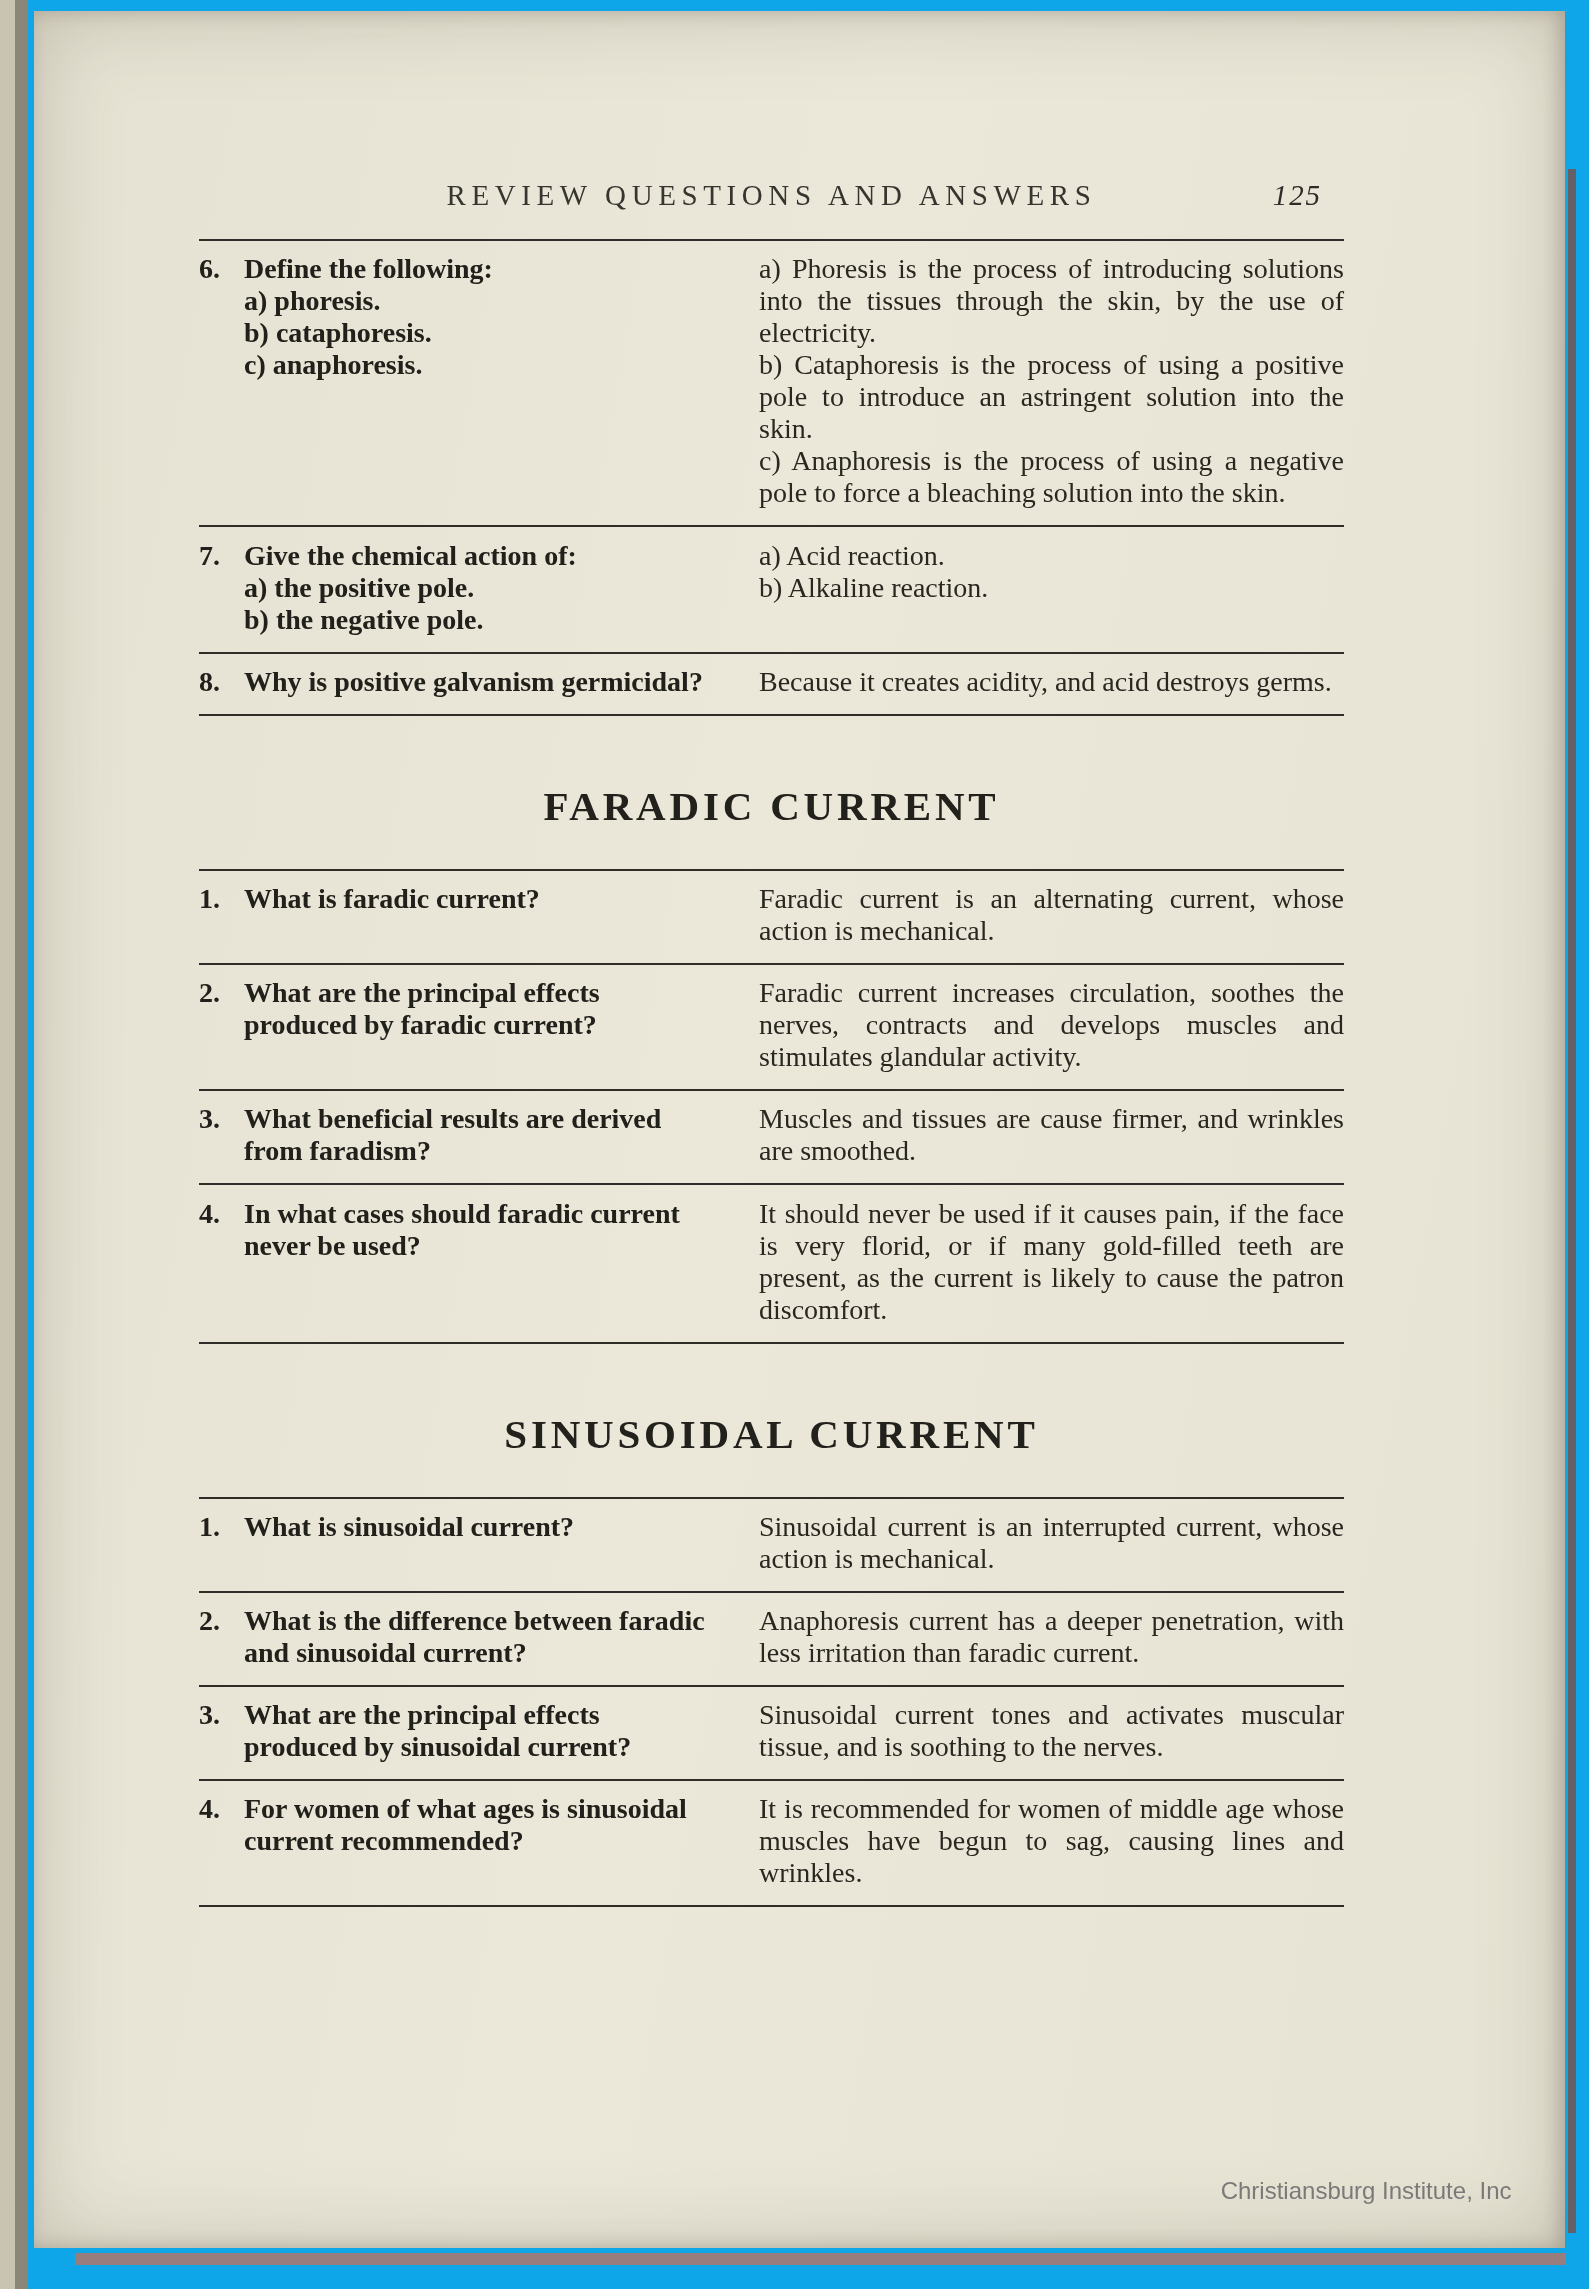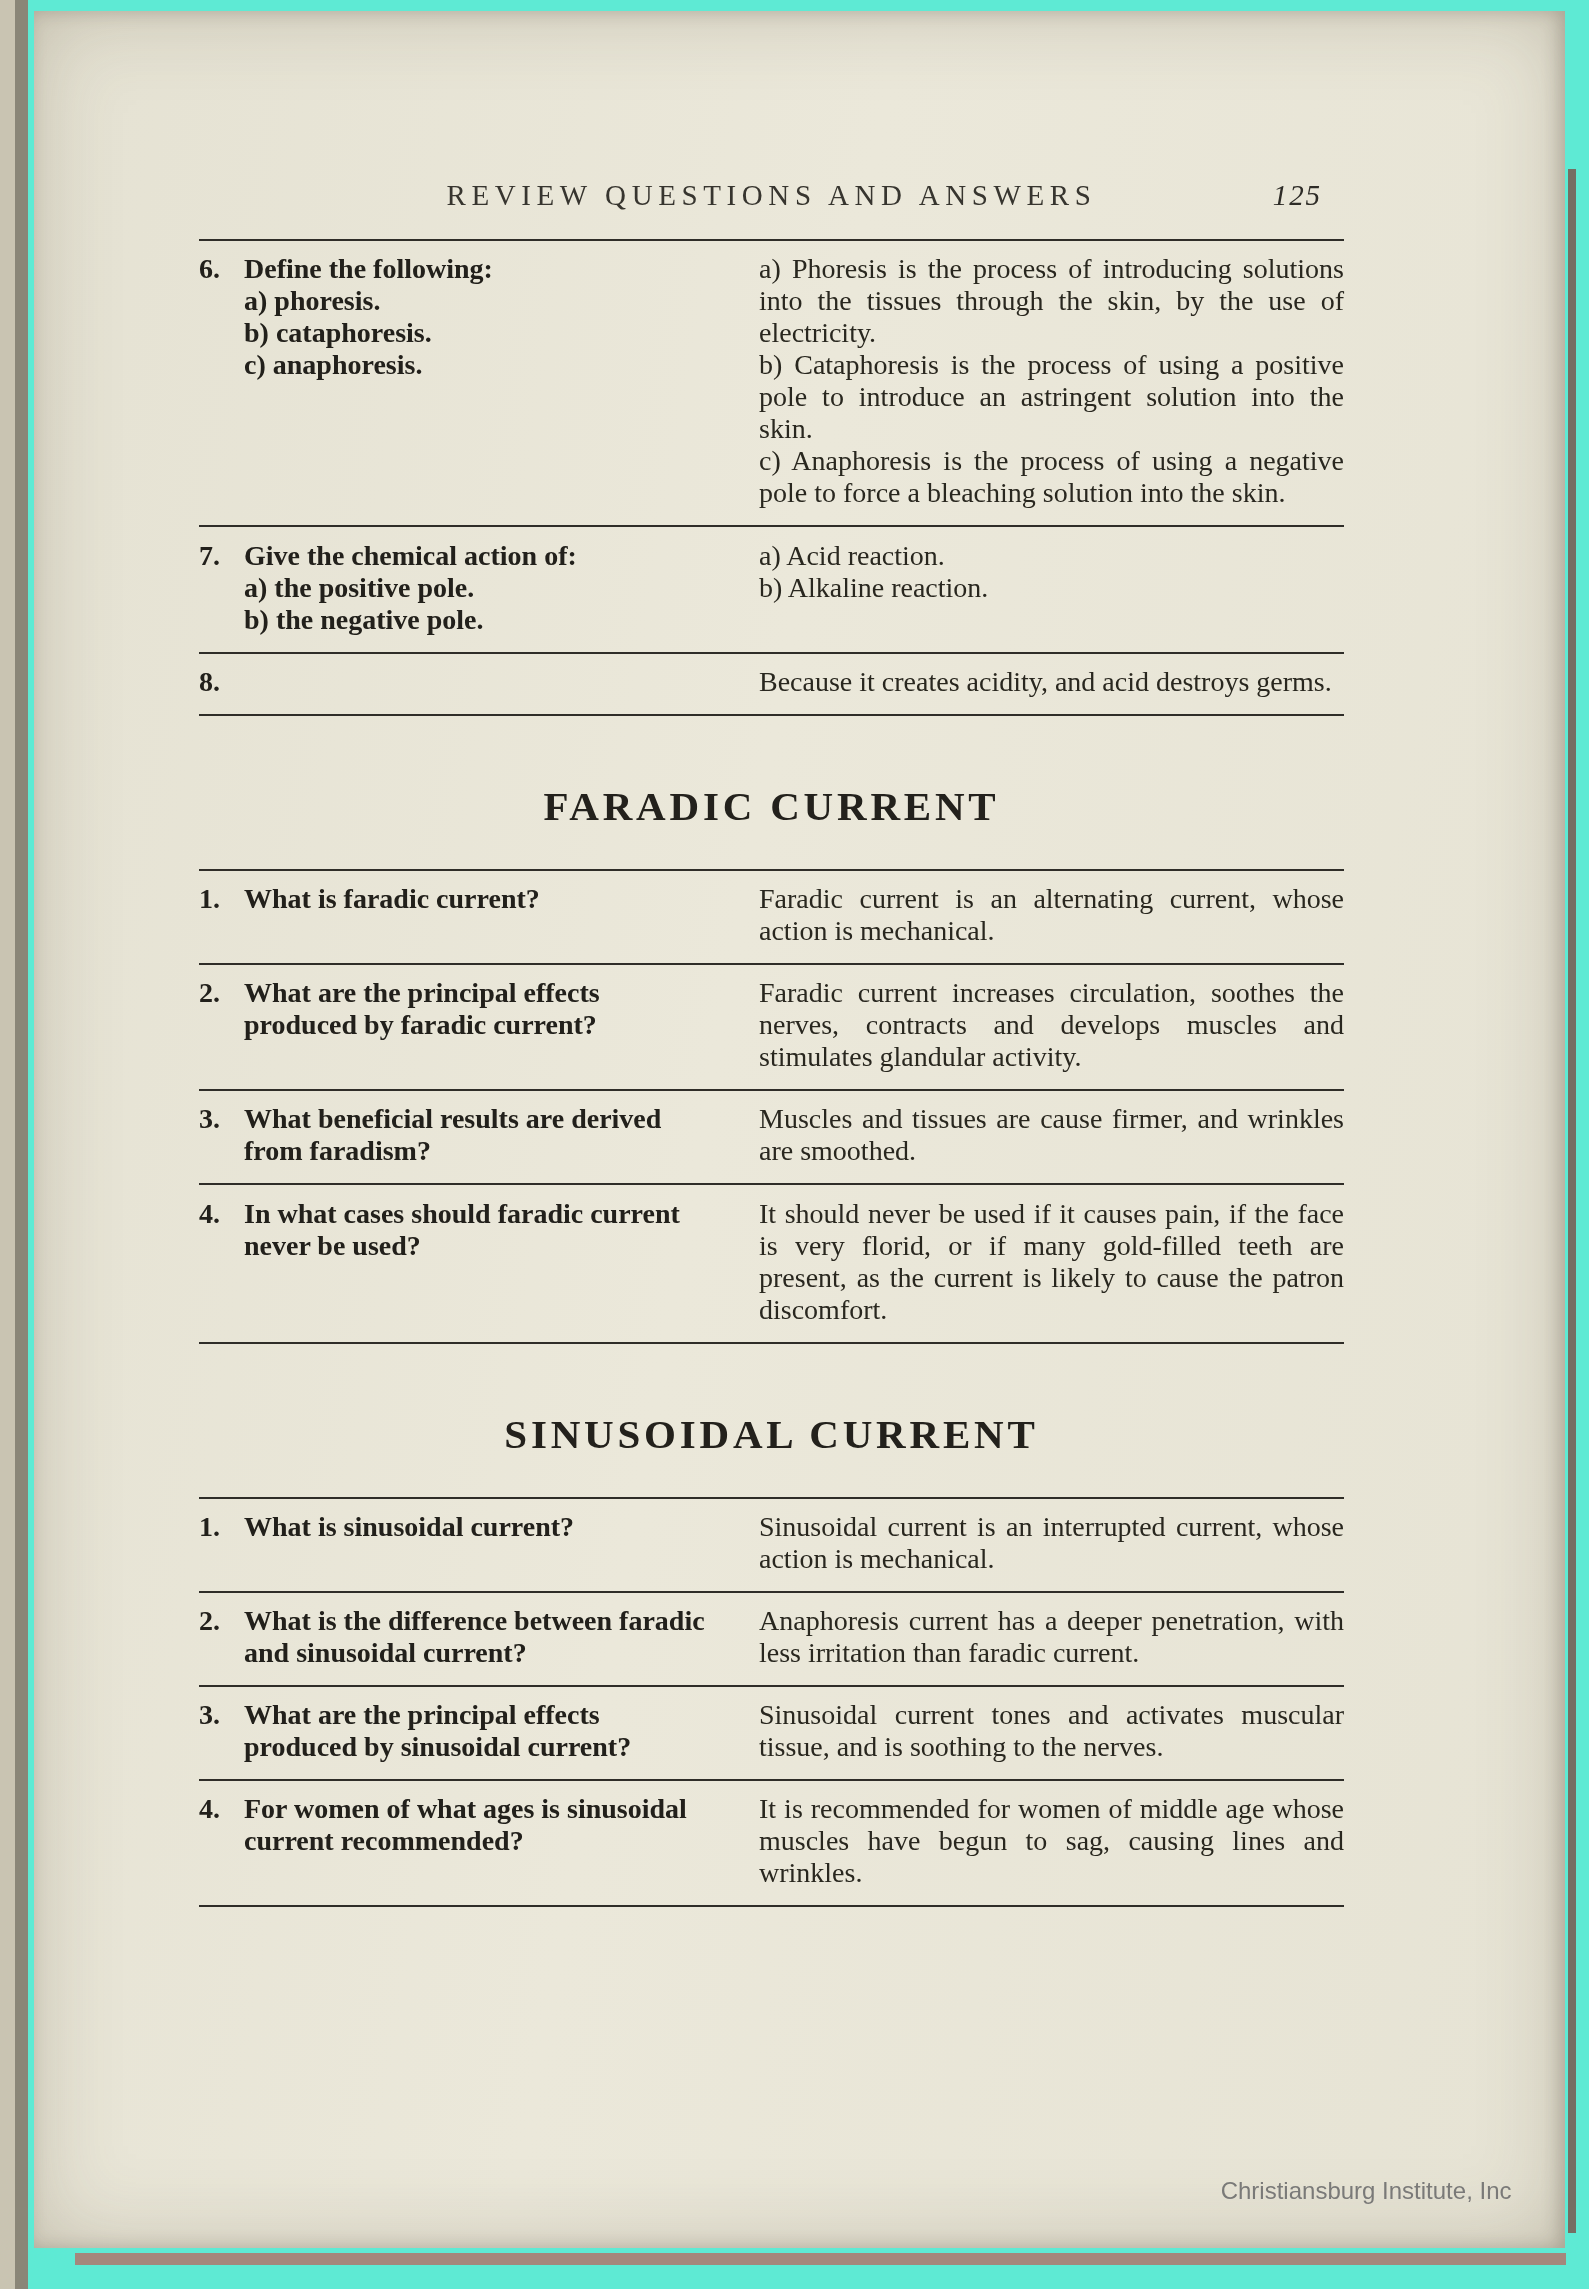--- a/index.html
+++ b/index.html
@@ -1,19 +1,19 @@
 <!DOCTYPE html>
 <html style="font-size:15px"><head>
 <meta charset="utf-8">
 <style>
   html,body{margin:0;padding:0;background:#0a0a0a;}
   .scan{
     position:relative;
     width:1589px;height:2289px;
-    background:#5eead4;
+    background:#0ea5e9;
     overflow:hidden;
     font-family:"Liberation Serif","DejaVu Serif",serif;
   }
   
   .edge-left{position:absolute;left:0;top:0;bottom:0;width:15px;background:#c9c4b2;}
   .edge-left2{position:absolute;left:15px;top:0;bottom:0;width:13px;background:#8a8678;}
   .edge-right-red{position:absolute;right:13px;top:169px;bottom:56px;width:8.5px;background:#7c4f47;opacity:.8;}
   .edge-bottom-red{position:absolute;left:75px;right:22.6px;bottom:24.5px;height:11.3px;background:#b0766c;opacity:.85;}
   .page{
     position:absolute;
@@ -120,20 +120,21 @@
             <span class="q-text">Give the chemical action of:
 a) the positive pole.
 b) the negative pole.</span>
           </div>
           <div class="a">a) Acid reaction.
 b) Alkaline reaction.</div>
         </div>
         <div class="qa-row">
           <div class="q">
             <span class="num">8.</span>
+            <span class="q-text">Why is positive galvanism germicidal?</span>
           </div>
           <div class="a">Because it creates acidity, and acid destroys germs.</div>
         </div>
       </div>
 
       <div class="section-heading">FARADIC CURRENT</div>
       <div class="qa-table">
         <div class="qa-row">
           <div class="q">
             <span class="num">1.</span>

